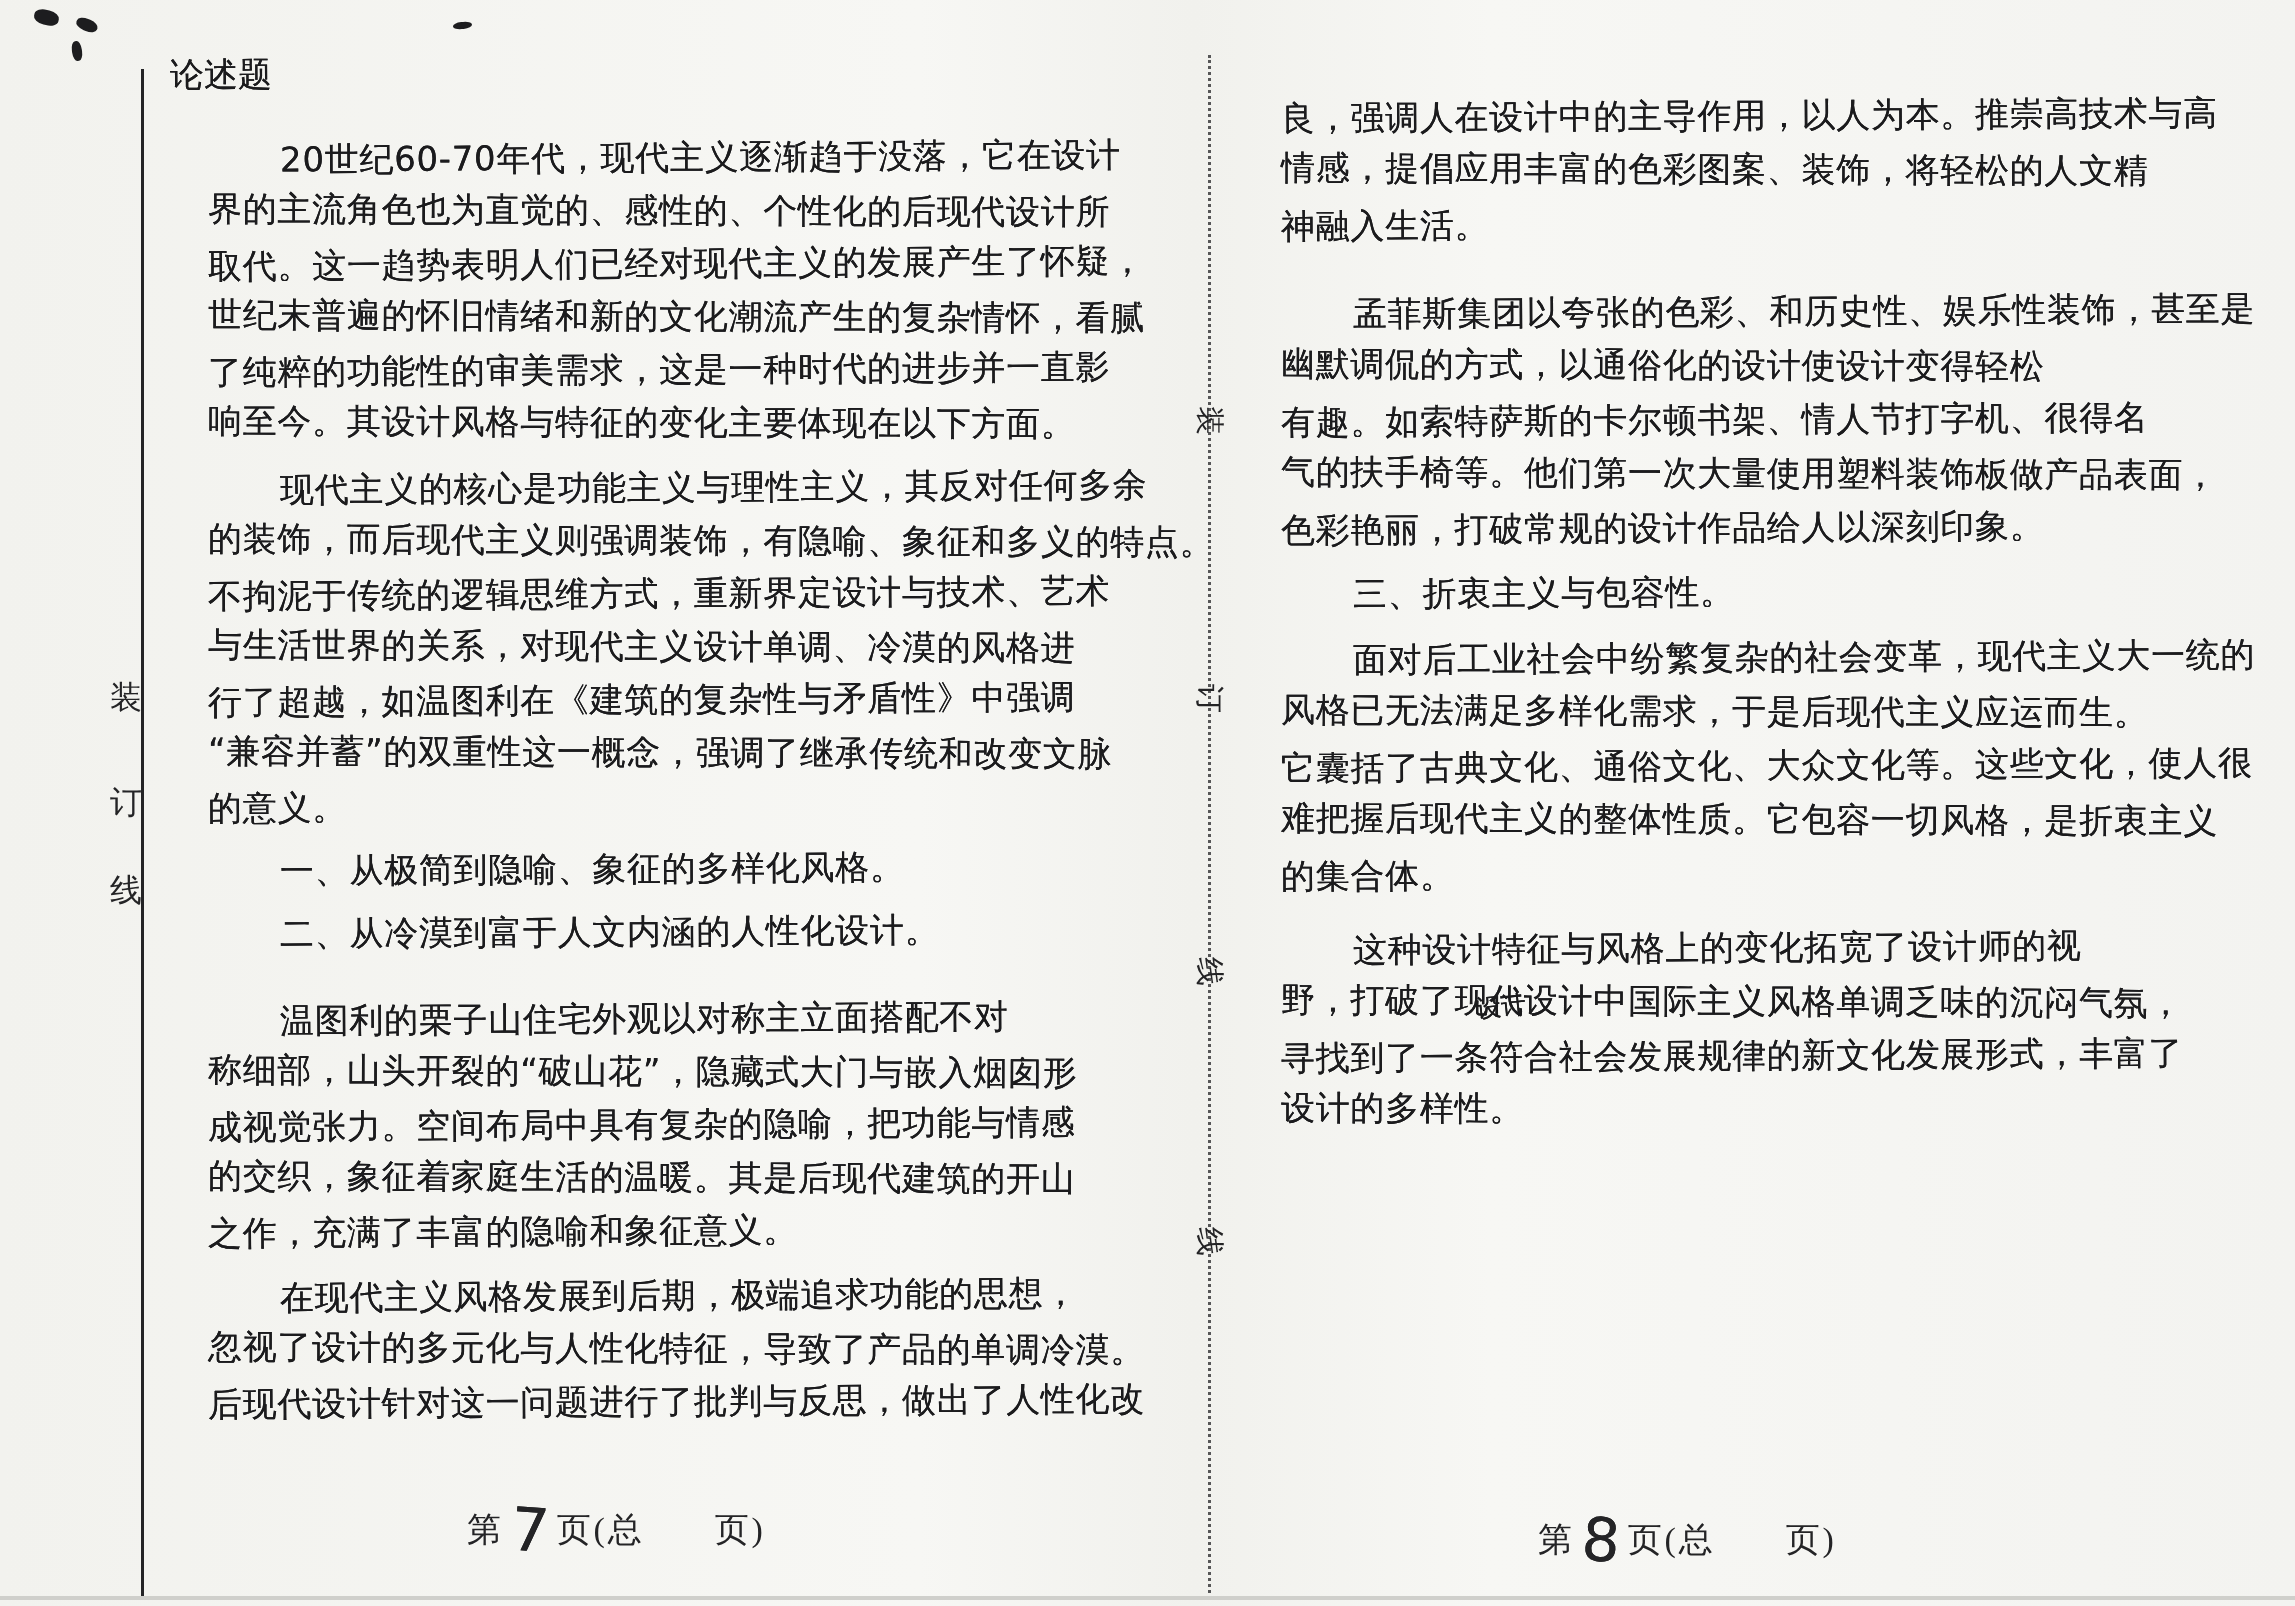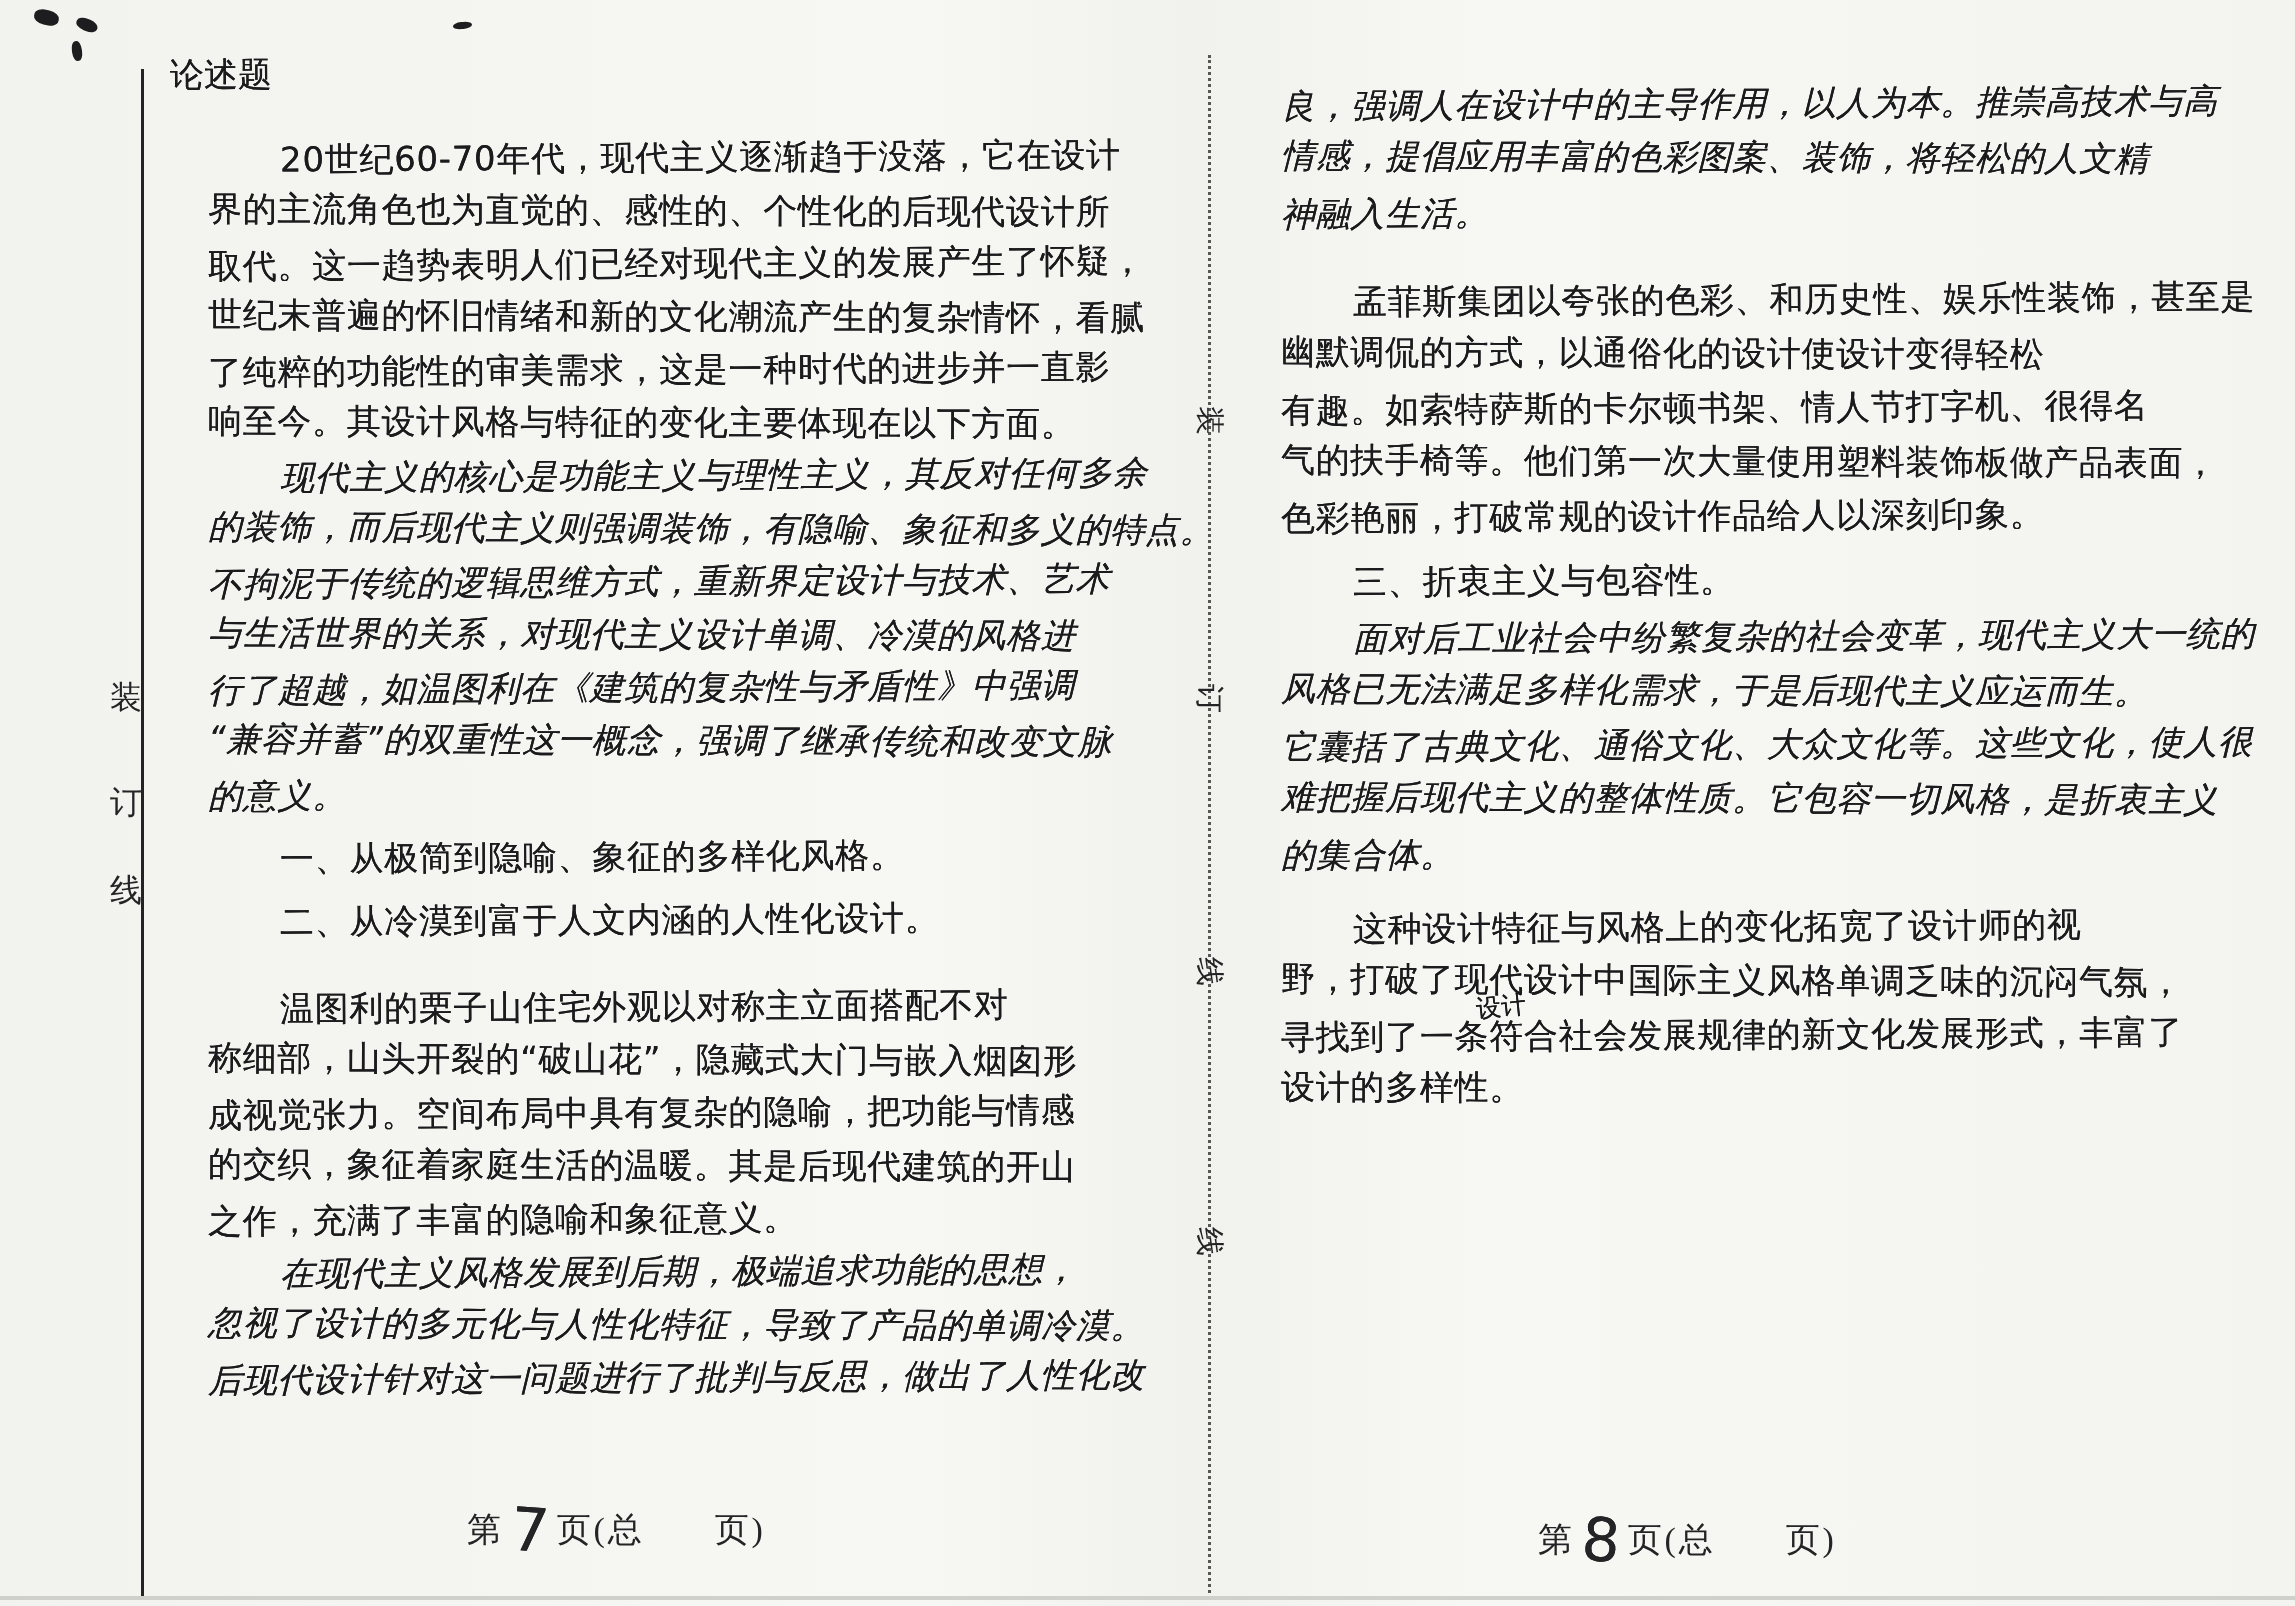--- a/index.html
+++ b/index.html
@@ -17,21 +17,21 @@
   
   .fold-line{position:absolute;left:1208px;top:55px;height:1544px;width:0;border-left:3.7px dotted #3c3c3e;opacity:.85;}
   .fold-mark{position:absolute;left:1189px;width:41px;height:41px;font-size:29px;color:#232325;transform:rotate(90deg);text-align:center;line-height:41px;}
   
   .column{position:absolute;}
   .col-left{left:208px;top:46px;width:949px;}
   .col-right{left:1281px;top:76px;width:993px;}
   .essay-title{font-size:34px;line-height:51px;white-space:nowrap;margin-left:-38px;transform:rotate(-0.4deg);text-shadow:0 0 0.4px #1b1b1d;}
   .para{margin:0;}
   .para.normal{margin-top:34px;}
-  .para.tight{margin-top:0;font-style:italic;}
+  .para.tight{margin-top:12px;}
   .para.wide{margin-top:20px;}
   .para.heading{margin-top:10.2px;margin-bottom:2.9px;}
   .line{height:53px;line-height:53px;font-size:34px;letter-spacing:0.7px;white-space:nowrap;text-shadow:0 0 0.4px #1b1b1d;}
   .col-right .line{height:54px;line-height:54px;}
   .line.first{text-indent:72px;}
   .para.heading .line{text-indent:72px;}
   .line:nth-child(odd){transform:rotate(-0.35deg);}
   .line:nth-child(even){transform:rotate(0.2deg);}
   
   .insertion{position:absolute;left:1476px;top:990px;font-size:25px;color:#1b1b1d;transform:rotate(-6deg);text-shadow:0 0 0.4px #1b1b1d;}

